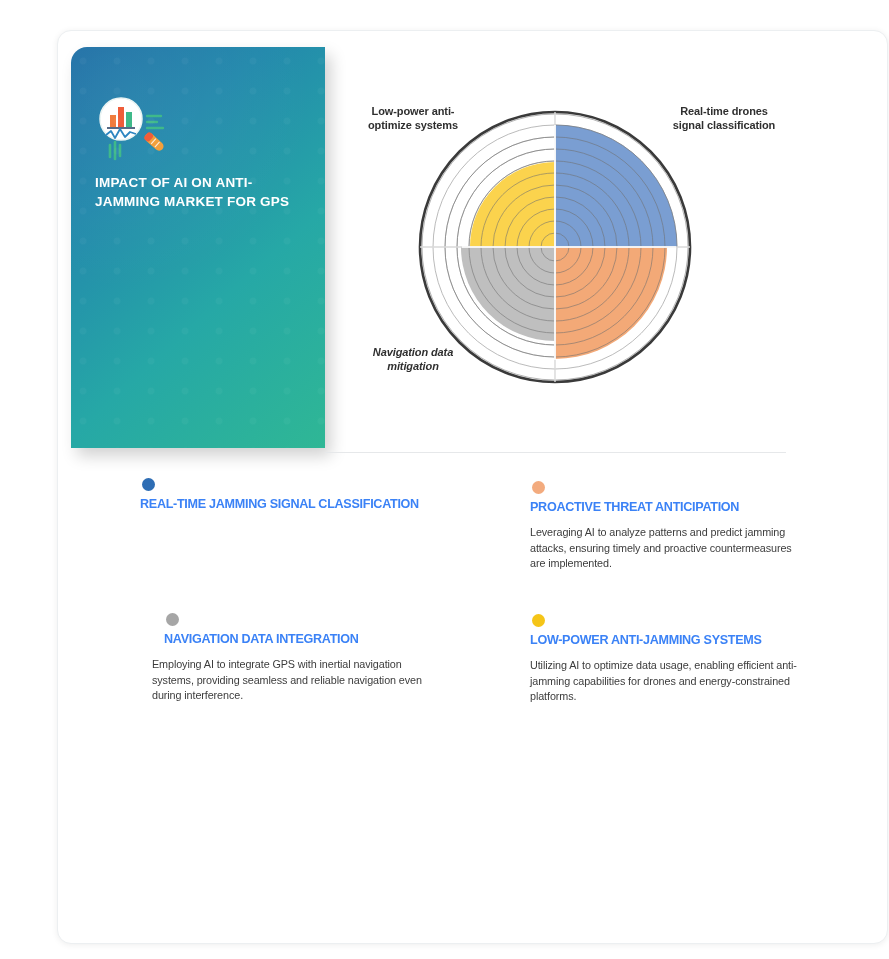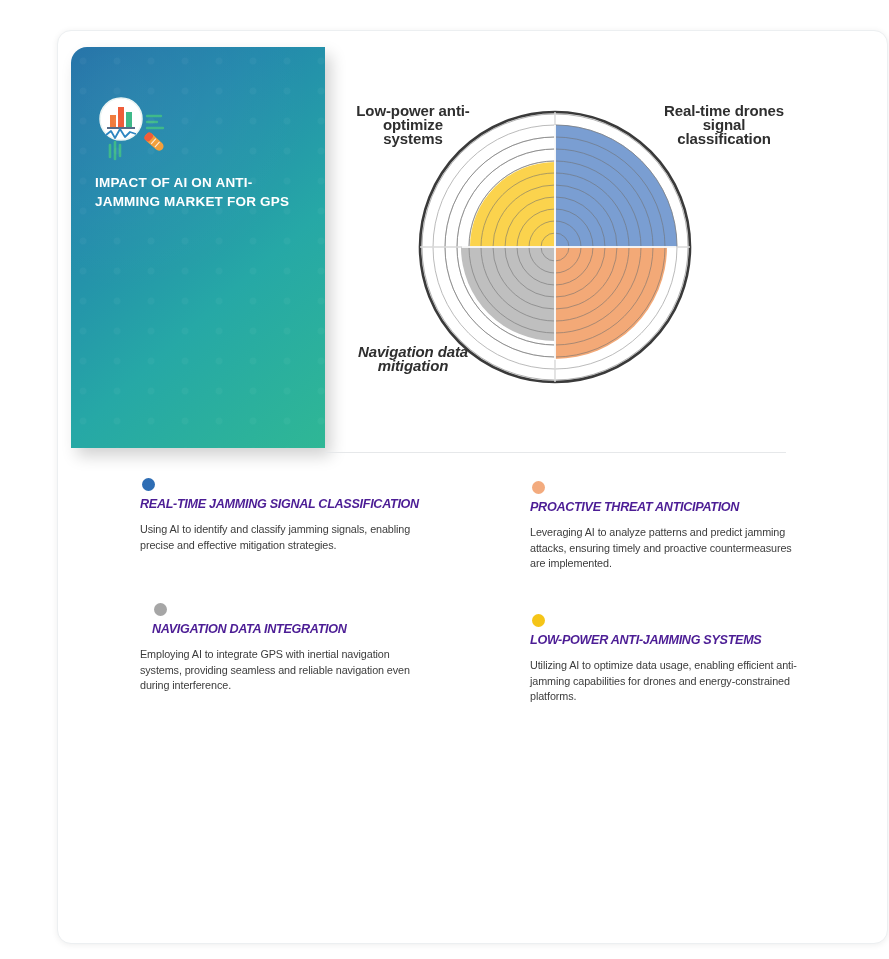--- a/index.html
+++ b/index.html
@@ -79,21 +79,21 @@
     position: absolute;
     left: 340px;
     top: 60px;
     width: 500px;
     height: 390px;
   }
   .chart-svg { display: block; }
 
   .radar-label {
     position: absolute;
-    font-size: 15px;
+    font-size: 11px;
     font-weight: bold;
     color: #2f2f2f;
     line-height: 14px;
     text-align: center;
     letter-spacing: -0.1px;
   }
   .lbl-tl { left: 13px;  top: 44px;  width: 120px; }
   .lbl-tr { left: 318px; top: 44px;  width: 132px; }
   .lbl-bl { left: 13px;  top: 285px; width: 120px; font-style: italic; }
   .lbl-br { left: 318px; top: 285px; width: 132px; }
@@ -130,25 +130,24 @@
     border-radius: 50%;
     display: block;
     margin-left: 2px;
     margin-bottom: 5px;
   }
   .legend-dot.indent { margin-left: 14px; }
 
   .legend-title {
     font-size: 12.6px;
     font-weight: bold;
-    color: #4c1d95;
+    color: #3b82f6;
     line-height: 17px;
     letter-spacing: -0.3px;
     margin-bottom: 9px;
-    font-style: italic;
   }
   .legend-title.indent { margin-left: 12px; }
 
   .legend-body {
     font-size: 10.8px;
     color: #3c3c3c;
     line-height: 15.5px;
     letter-spacing: -0.1px;
     width: 272px;
   }
@@ -286,24 +285,23 @@
 
   <div class="divider"></div>
 
   <div class="legend-grid">
 
     <div class="legend-col col-left">
 
       <div class="legend-item" style="top:0px;">
         <span class="legend-dot" style="background:#2e6db4;"></span>
         <div class="legend-title">REAL-TIME JAMMING SIGNAL CLASSIFICATION</div>
-        <div class="legend-body">Using AI to identify and classify jamming signals, enabling precise and effective mitigation strategies.</div>
       </div>
 
-      <div class="legend-item" style="top:125px;">
+      <div class="legend-item" style="top:135px;margin-left:12px;">
         <span class="legend-dot indent" style="background:#a6a6a6;"></span>
         <div class="legend-title indent">NAVIGATION DATA INTEGRATION</div>
         <div class="legend-body">Employing AI to integrate GPS with inertial navigation systems, providing seamless and reliable navigation even during interference.</div>
       </div>
 
     </div>
 
     <div class="legend-col col-right">
 
       <div class="legend-item" style="top:3px;">

